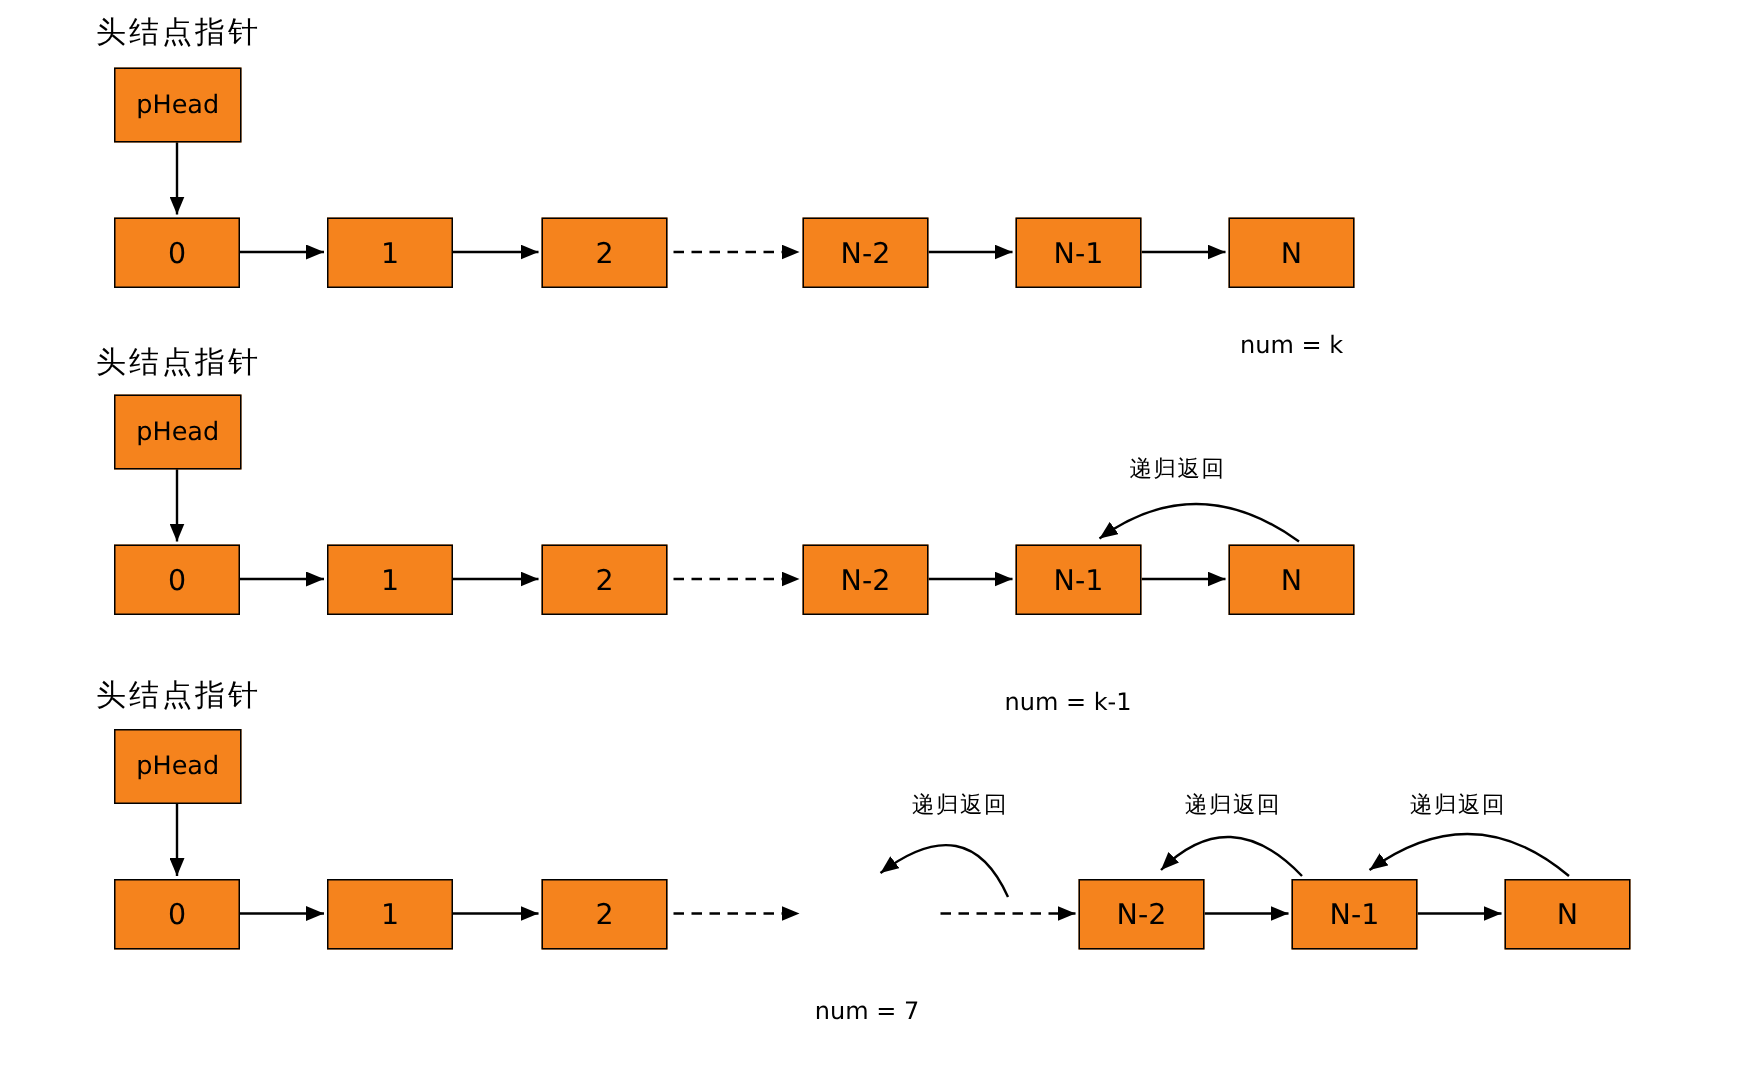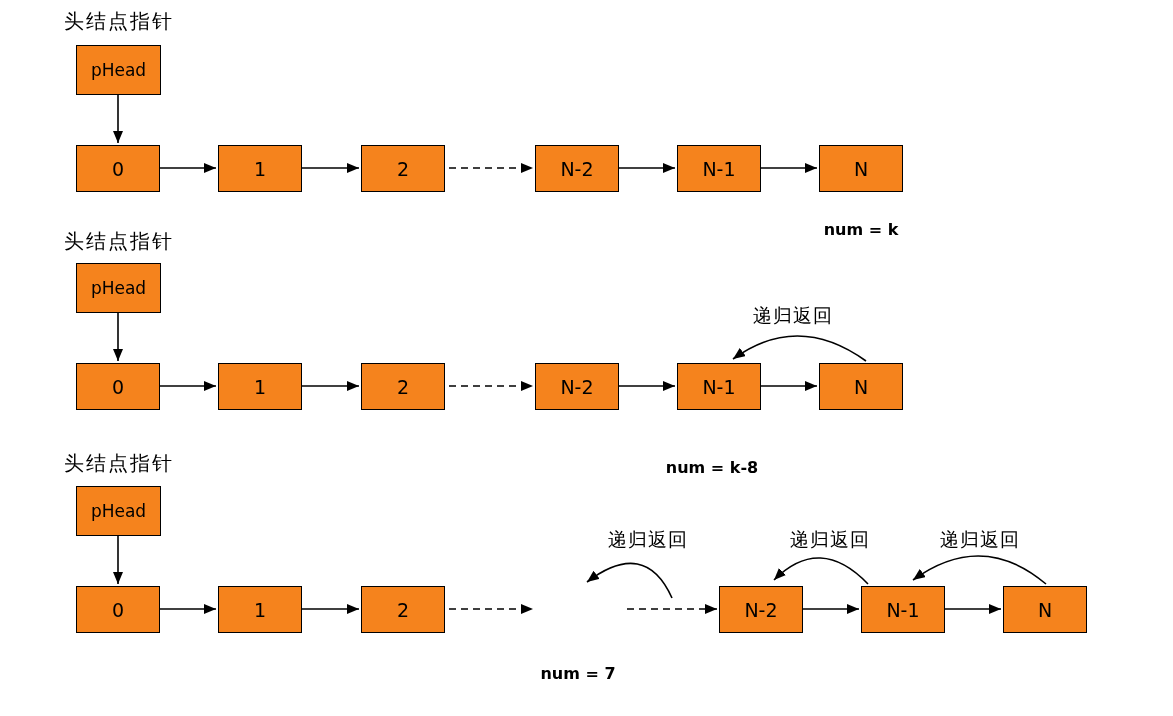--- a/index.html
+++ b/index.html
@@ -38,27 +38,27 @@
     display:flex;align-items:center;justify-content:center;
     font-size:17px;color:var(--text);
   }
   .cn-label{
     position:absolute;
     font-size:20px;letter-spacing:2px;color:var(--text);
     white-space:nowrap;
   }
   .return-label{
     position:absolute;
-    font-size:19px;letter-spacing:1px;color:var(--text);
+    font-size:15px;letter-spacing:1px;color:var(--text);
     white-space:nowrap;
   }
   .counter{
     position:absolute;
     font-size:16px;color:var(--text);
-    text-align:center;white-space:nowrap;font-weight:bold;
+    text-align:center;white-space:nowrap;
   }
 </style>
 </head>
 <body>
 
 <div class="canvas">
 
   <svg class="arrow-layer" width="1173" height="716" viewBox="0 0 1173 716">
     <defs>
       <marker id="arr" markerWidth="12" markerHeight="10" refX="12" refY="5" orient="auto" markerUnits="userSpaceOnUse">
@@ -115,21 +115,21 @@
   <div class="phead" style="left:76px;top:263px">pHead</div>
 
   <div class="node" style="left:76px;top:363px">0</div>
   <div class="node" style="left:218px;top:363px">1</div>
   <div class="node" style="left:361px;top:363px">2</div>
   <div class="node" style="left:535px;top:363px">N-2</div>
   <div class="node" style="left:677px;top:363px">N-1</div>
   <div class="node" style="left:819px;top:363px">N</div>
 
   <div class="return-label" style="left:753px;top:303px">递归返回</div>
-  <div class="counter" style="left:660px;top:458px;width:104px">num = k-8</div>
+  <div class="counter" style="left:660px;top:458px;width:104px">num = k-1</div>
 
   <div class="cn-label" style="left:64px;top:450px">头结点指针</div>
   <div class="phead" style="left:76px;top:486px">pHead</div>
 
   <div class="node" style="left:76px;top:586px">0</div>
   <div class="node" style="left:218px;top:586px">1</div>
   <div class="node" style="left:361px;top:586px">2</div>
   <div class="node" style="left:719px;top:586px">N-2</div>
   <div class="node" style="left:861px;top:586px">N-1</div>
   <div class="node" style="left:1003px;top:586px">N</div>

